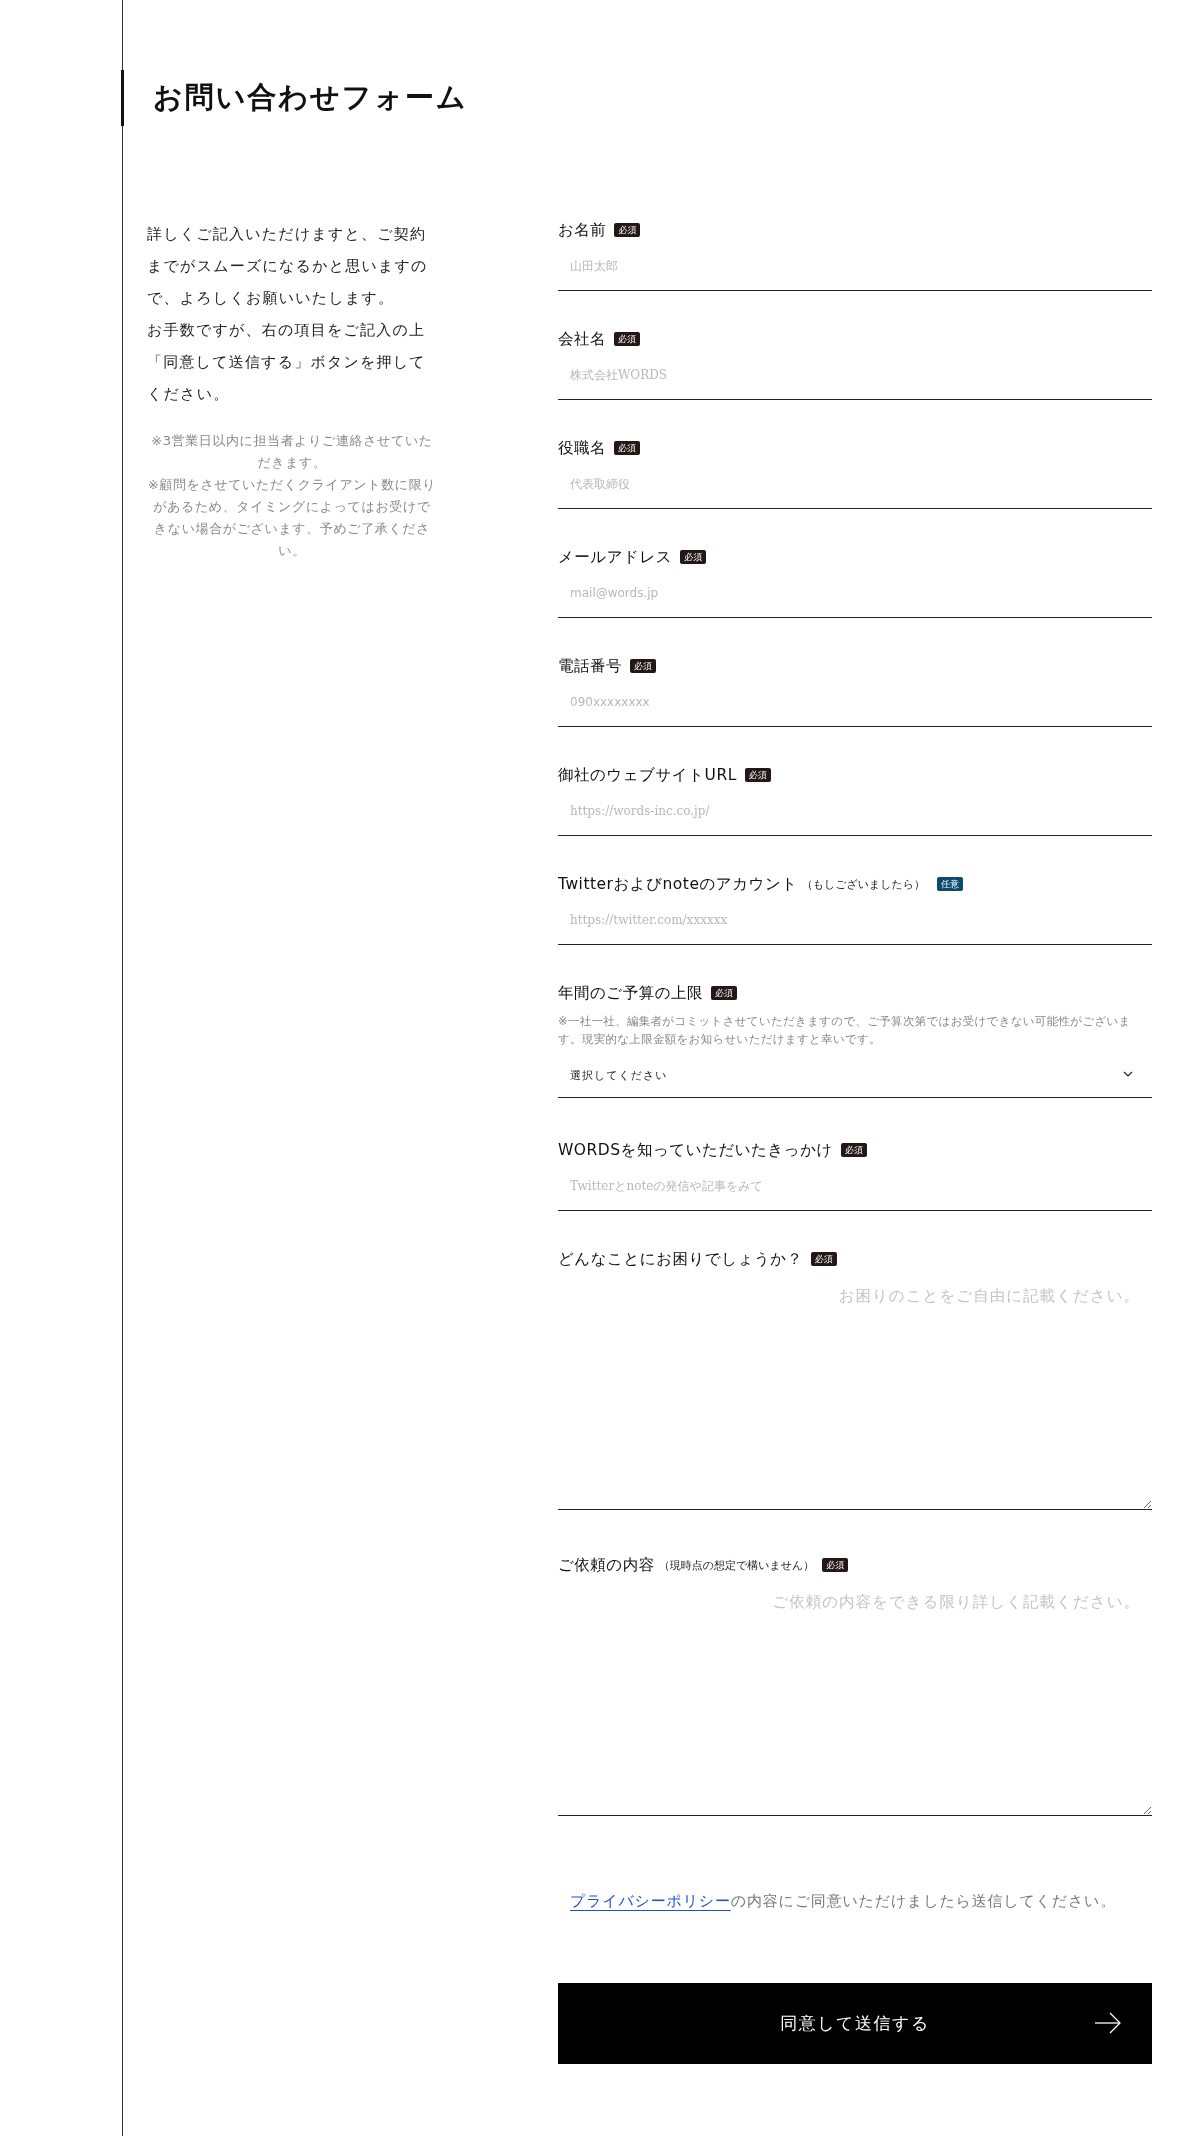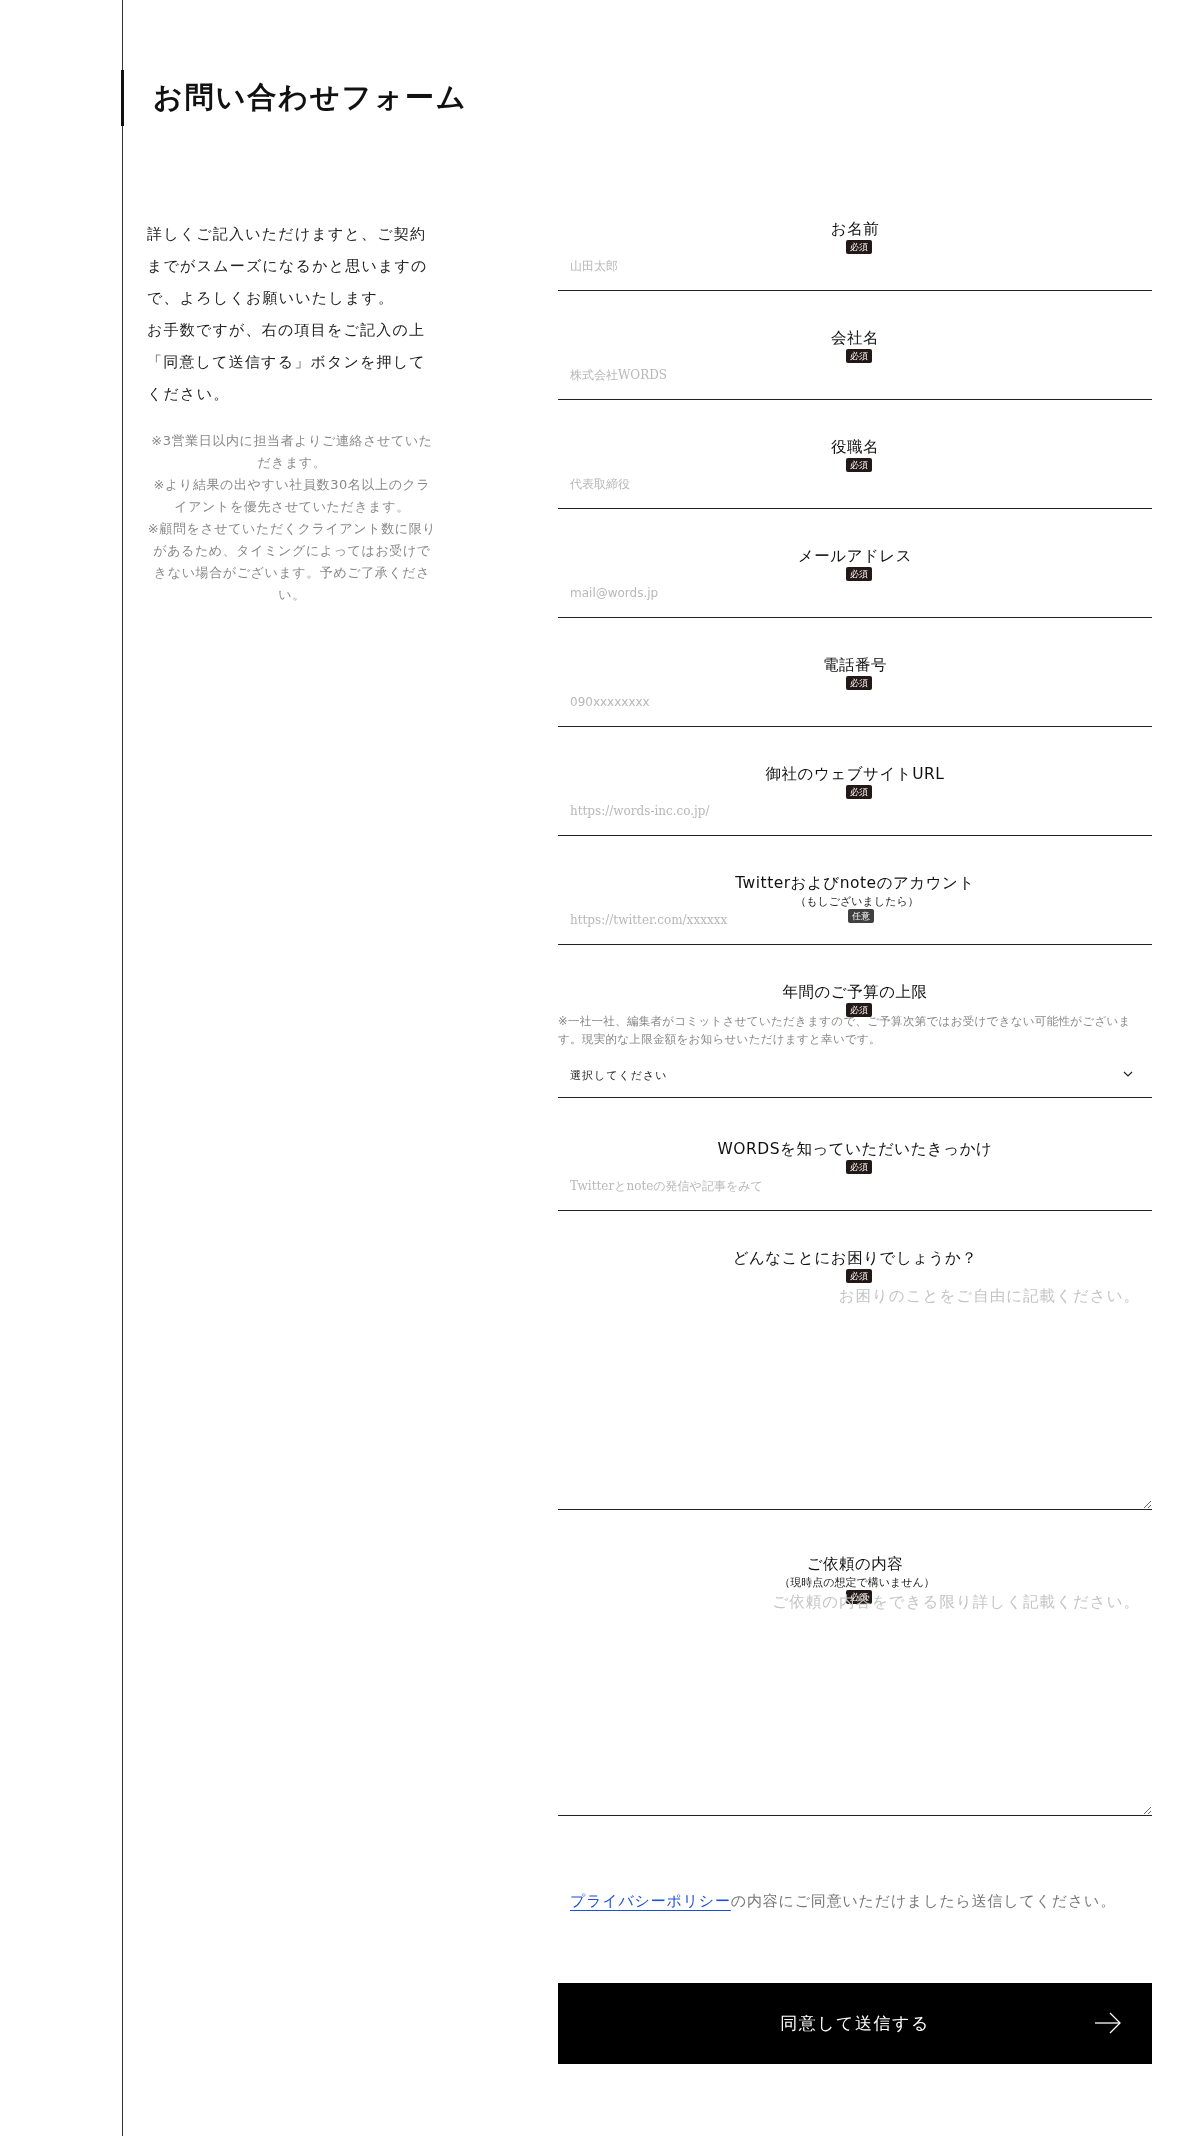--- a/index.html
+++ b/index.html
@@ -9,25 +9,25 @@
   .vline { position: absolute; left: 122px; top: 0; width: 1px; height: 2136px; background: #333; }
   .vaccent { position: absolute; left: 121px; top: 70px; width: 3px; height: 56px; background: #111; }
 
   .page-title { position: absolute; left: 153px; top: 78px; font-family: "DejaVu Serif", "Liberation Serif", serif; font-size: 29px; font-weight: bold; letter-spacing: 2px; color: #111; }
 
   .intro { position: absolute; left: 147px; top: 218px; width: 290px; font-size: 15px; line-height: 32px; letter-spacing: 1.2px; color: #222; }
   .notes { position: absolute; left: 147px; top: 430px; width: 290px; font-size: 13px; line-height: 22px; letter-spacing: 0.6px; color: #888; text-align: center; }
 
   .form { position: absolute; left: 558px; top: 0; width: 594px; }
   .field { position: absolute; left: 0; width: 594px; }
-  .label-row { display: flex; align-items: center; height: 22px; flex-direction: column; }
+  .label-row { display: flex; align-items: center; height: 22px; }
   .label { font-size: 15.5px; color: #111; letter-spacing: 0.5px; white-space: nowrap; }
   .label-sub { font-size: 11px; color: #222; margin-left: 4px; white-space: nowrap; }
   .badge { display: inline-block; margin-left: 8px; background: #231815; color: #fff; font-size: 9px; line-height: 14px; height: 14px; padding: 0 4px; border-radius: 2px; white-space: nowrap; }
-  .badge.optional { background: #404040; margin-left: 12px; }
+  .badge.optional { background: #0c4a6e; margin-left: 12px; }
 
   .input { display: block; width: 594px; height: 50px; border: none; border-bottom: 1.5px solid #222; background: transparent; padding: 0 12px; font-size: 12px; color: #7f1d1d; outline: none; font-family: "DejaVu Serif", "Liberation Serif", serif; }
   .input.sans { font-family: "DejaVu Sans", "Liberation Sans", sans-serif; }
   .input::placeholder { color: #b8b8b8; }
 
   .hint { font-size: 11.5px; color: #888; line-height: 18px; letter-spacing: 0.3px; margin-top: 8px; }
 
   .select { position: relative; width: 594px; height: 44px; border-bottom: 1.5px solid #222; margin-top: 6px; display: flex; align-items: center; padding: 0 12px; cursor: pointer; }
   .select-value { font-size: 11px; color: #222; letter-spacing: 1px; }
   .chevron { position: absolute; right: 18px; top: 14px; width: 12px; height: 12px; }
@@ -50,21 +50,20 @@
 
 <h1 class="page-title">お問い合わせフォーム</h1>
 
 <div class="intro">
   <p>詳しくご記入いただけますと、ご契約までがスムーズになるかと思いますので、よろしくお願いいたします。</p>
   <p>お手数ですが、右の項目をご記入の上「同意して送信する」ボタンを押してください。</p>
 </div>
 
 <div class="notes">
   <p>※3営業日以内に担当者よりご連絡させていただきます。</p>
-  <p>※より結果の出やすい社員数30名以上のクライアントを優先させていただきます。</p>
   <p>※顧問をさせていただくクライアント数に限りがあるため、タイミングによってはお受けできない場合がございます。予めご了承ください。</p>
 </div>
 
 <form class="form">
 
   <div class="field" style="top:219px;">
     <div class="label-row">
       <span class="label">お名前</span>
       <span class="badge">必須</span>
     </div>

